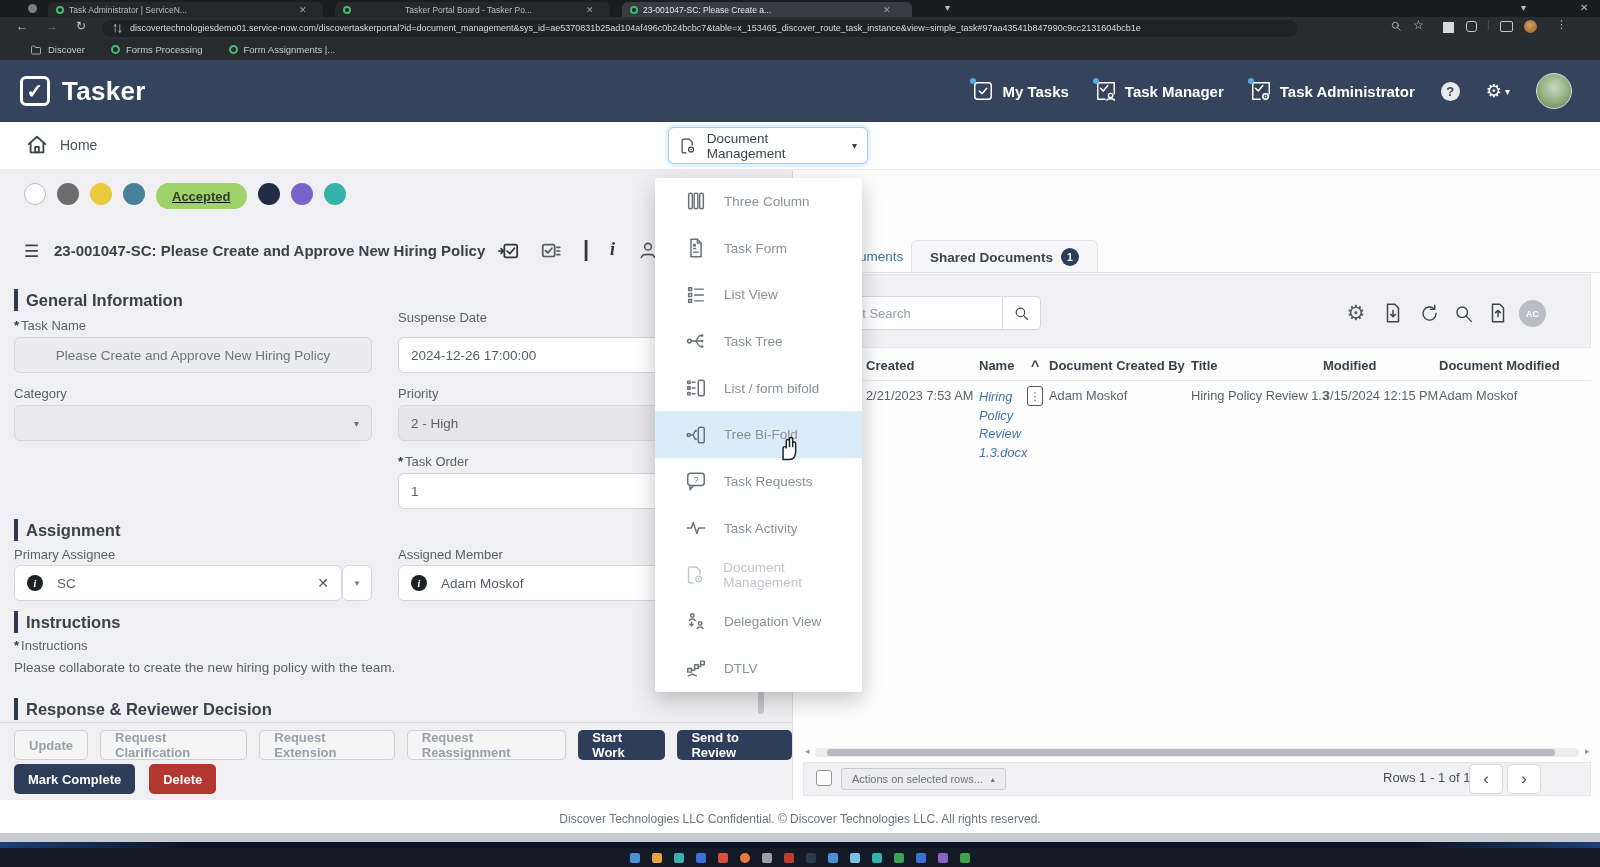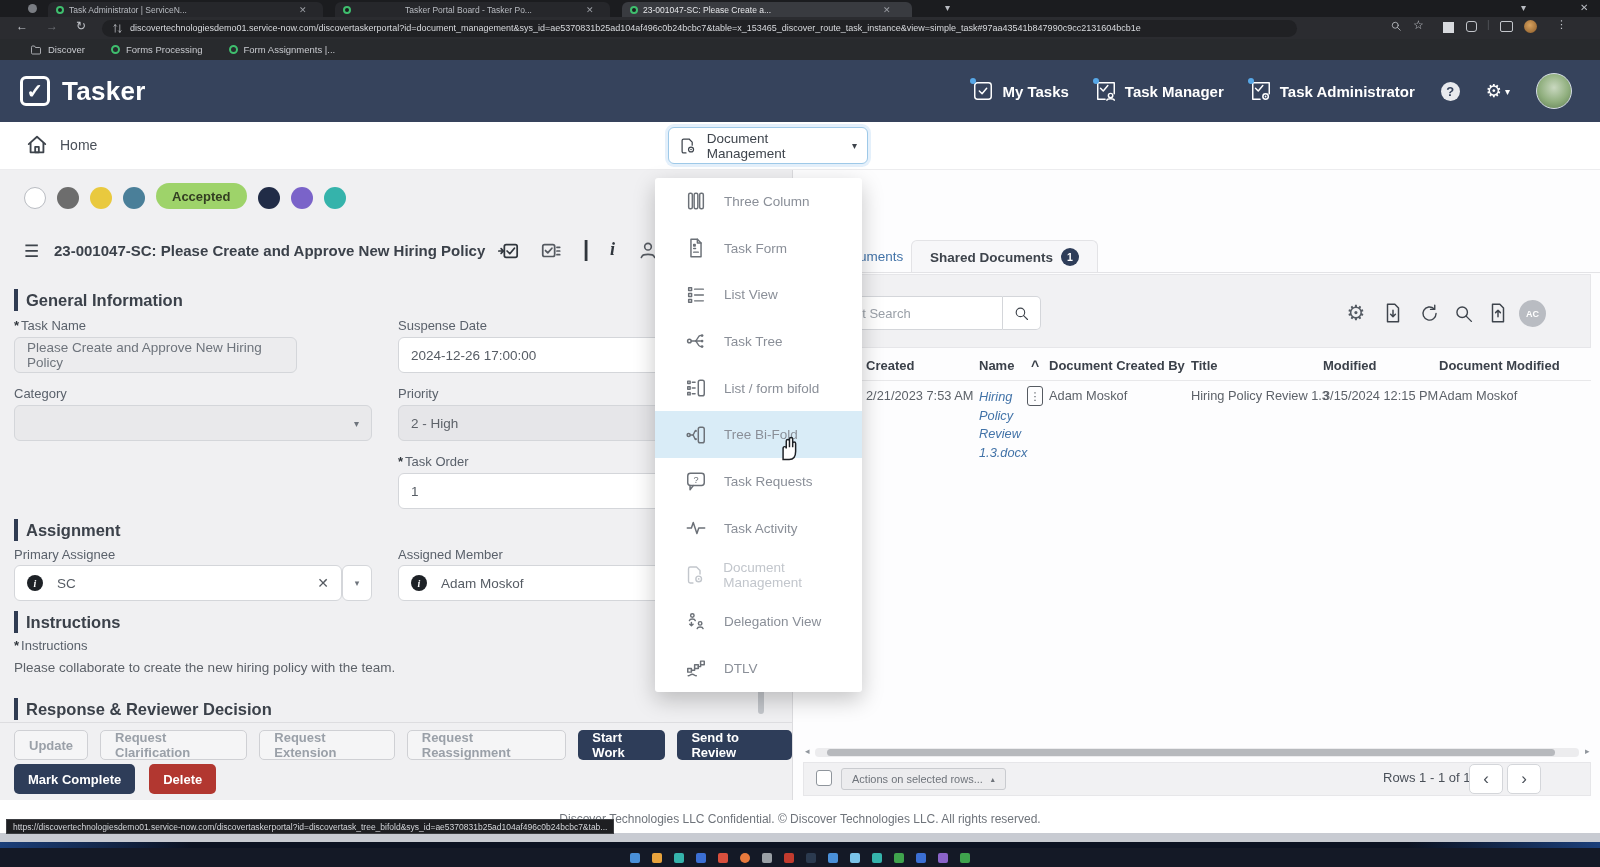--- a/index.html
+++ b/index.html
@@ -229,21 +229,21 @@
         </svg>
       <span>Document Management</span>
       <span style="font-size:10px;margin-left:2px;">▾</span>
     </div>
   </div>
 
   <div class="abs edgebar"></div>
 
   <div class="abs leftpanel">
 
-    <div class="abs" style="left:24px;top:13px;display:flex;align-items:flex-end;gap:11px;">
+    <div class="abs" style="left:24px;top:13px;display:flex;align-items:flex-start;gap:11px;text-decoration:underline;">
       <span class="circ" style="border: 1.5px solid rgb(185, 188, 194); background-color: rgb(255, 255, 255);"></span>
       <span class="circ" style="background-color: rgb(109, 109, 109);"></span>
       <span class="circ" style="background-color: rgb(233, 201, 62);"></span>
       <span class="circ" style="background-color: rgb(74, 127, 153);"></span>
       <span class="pill-accepted" style="background-color: rgb(158, 211, 106);">Accepted</span>
       <span class="circ" style="background-color: rgb(33, 44, 71);"></span>
       <span class="circ" style="background-color: rgb(122, 99, 201);"></span>
       <span class="circ" style="background-color: rgb(53, 179, 171);"></span>
     </div>
 
@@ -271,25 +271,25 @@
           <path d="M4 21c1-5 15-5 16 0"></path>
         </svg>
     </span>
 
     <div class="abs sechead" style="left:14px;top:119px;">
       <span class="secbar"></span>
       <span>General Information</span>
     </div>
 
     <div class="abs flabel" style="left:14px;top:148px;"><span class="req">*</span><span>Task Name</span></div>
-    <div class="abs finput gray" style="left:14px;top:167px;width:283px;justify-content:center;">
+    <div class="abs finput gray" style="left:14px;top:167px;width:358px;justify-content:center;">
         <span>Please Create and Approve New Hiring Policy</span>
       </div>
 
-    <div class="abs flabel" style="left:398px;top:148px;">Suspense Date</div>
+    <div class="abs flabel" style="left:398px;top:140px;">Suspense Date</div>
     <div class="abs finput" style="left:398px;top:167px;width:374px;">
         <span>2024-12-26 17:00:00</span>
       </div>
 
     <div class="abs flabel" style="left:14px;top:216px;">Category</div>
     <div class="abs finput" style="left:14px;top:235px;width:358px;background:#e9e9eb;justify-content:space-between;">
       <span></span>
       <span style="font-size:10px;color:#6e747c;">▾</span>
     </div>
 
@@ -535,21 +535,20 @@
       <span>DTLV</span>
     </div>
   </div>
 
   <svg class="abs hand" style="left:773px;top:430px;" width="30" height="32" viewBox="0 0 24 26">
     <path d="M8 24v-9c0-2 2.6-2 2.6 0v-6c0-1.8 2.6-1.8 2.6 0v5-6.5c0-1.8 2.6-1.8 2.6 0V14v-3c0-1.7 2.4-1.7 2.4 0v6.5c0 4-1.8 6.5-5.2 6.5z" fill="#fff" stroke="#1d2126" stroke-width="1.2"></path>
   </svg>
 
   <div class="abs appfooter">Discover Technologies LLC Confidential. © Discover Technologies LLC. All rights reserved.</div>
 
-  <div class="abs statustip">https://discovertechnologiesdemo01.service-now.com/discovertaskerportal?id=discovertask_tree_bifold&amp;sys_id=ae5370831b25ad104af496c0b24bcbc7&amp;tab...</div>
 
   <div class="abs winedge"></div>
   <div class="abs wallsliver"></div>
   <div class="abs taskbar">
     <span class="tbi" style="background:#4a90d9;"></span>
     <span class="tbi" style="background:#e8a33d;"></span>
     <span class="tbi" style="background:#35b3ab;"></span>
     <span class="tbi" style="background:#3b6fd4;"></span>
     <span class="tbi" style="background:#d94f3d;"></span>
     <span class="tbi" style="background:#e87a3d;border-radius:50%;"></span>

